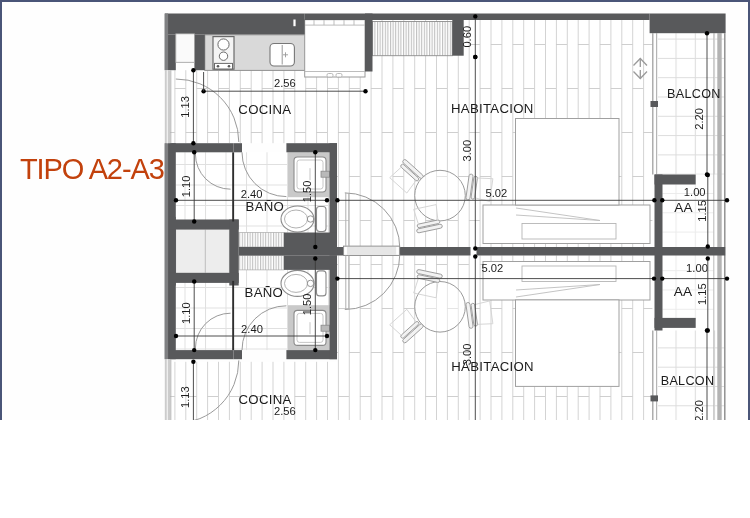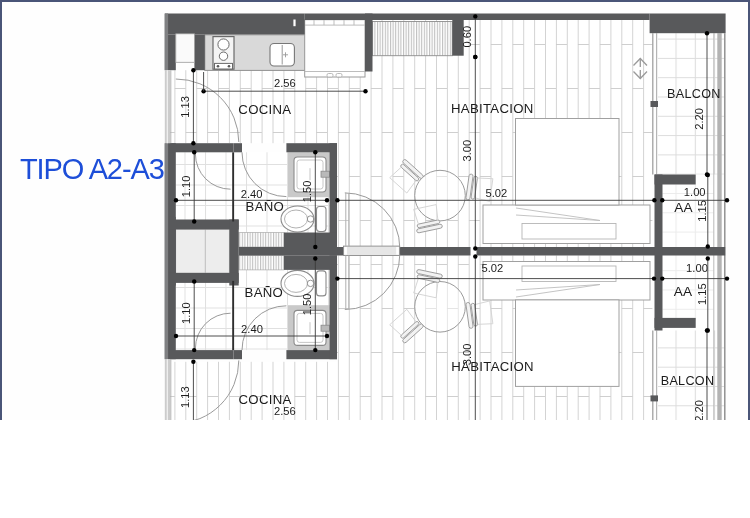--- a/index.html
+++ b/index.html
@@ -1,18 +1,18 @@
 <!DOCTYPE html>
 <html><head>
 <meta charset="utf-8">
 <style>
 html,body { margin:0; padding:0; background:#ffffff; }
 #page { position:relative; width:750px; height:420px; background:#fefefe; overflow:hidden; }
 #title { position:absolute; left:20px; top:153px; font-family:"Liberation Sans", sans-serif;
-         font-size:29px; color:#1d4ed8; letter-spacing:-1.1px; }
+         font-size:29px; color:#c2410c; letter-spacing:-1.1px; }
 svg { position:absolute; left:0; top:0; }
 </style>
 </head>
 <body>
 
 <div id="page">
 <svg width="750" height="518" viewBox="0 0 750 518">
 <defs>
 <pattern id="plank" width="21.8" height="88" patternUnits="userSpaceOnUse">
   <rect width="21.8" height="88" fill="#ffffff"></rect>

